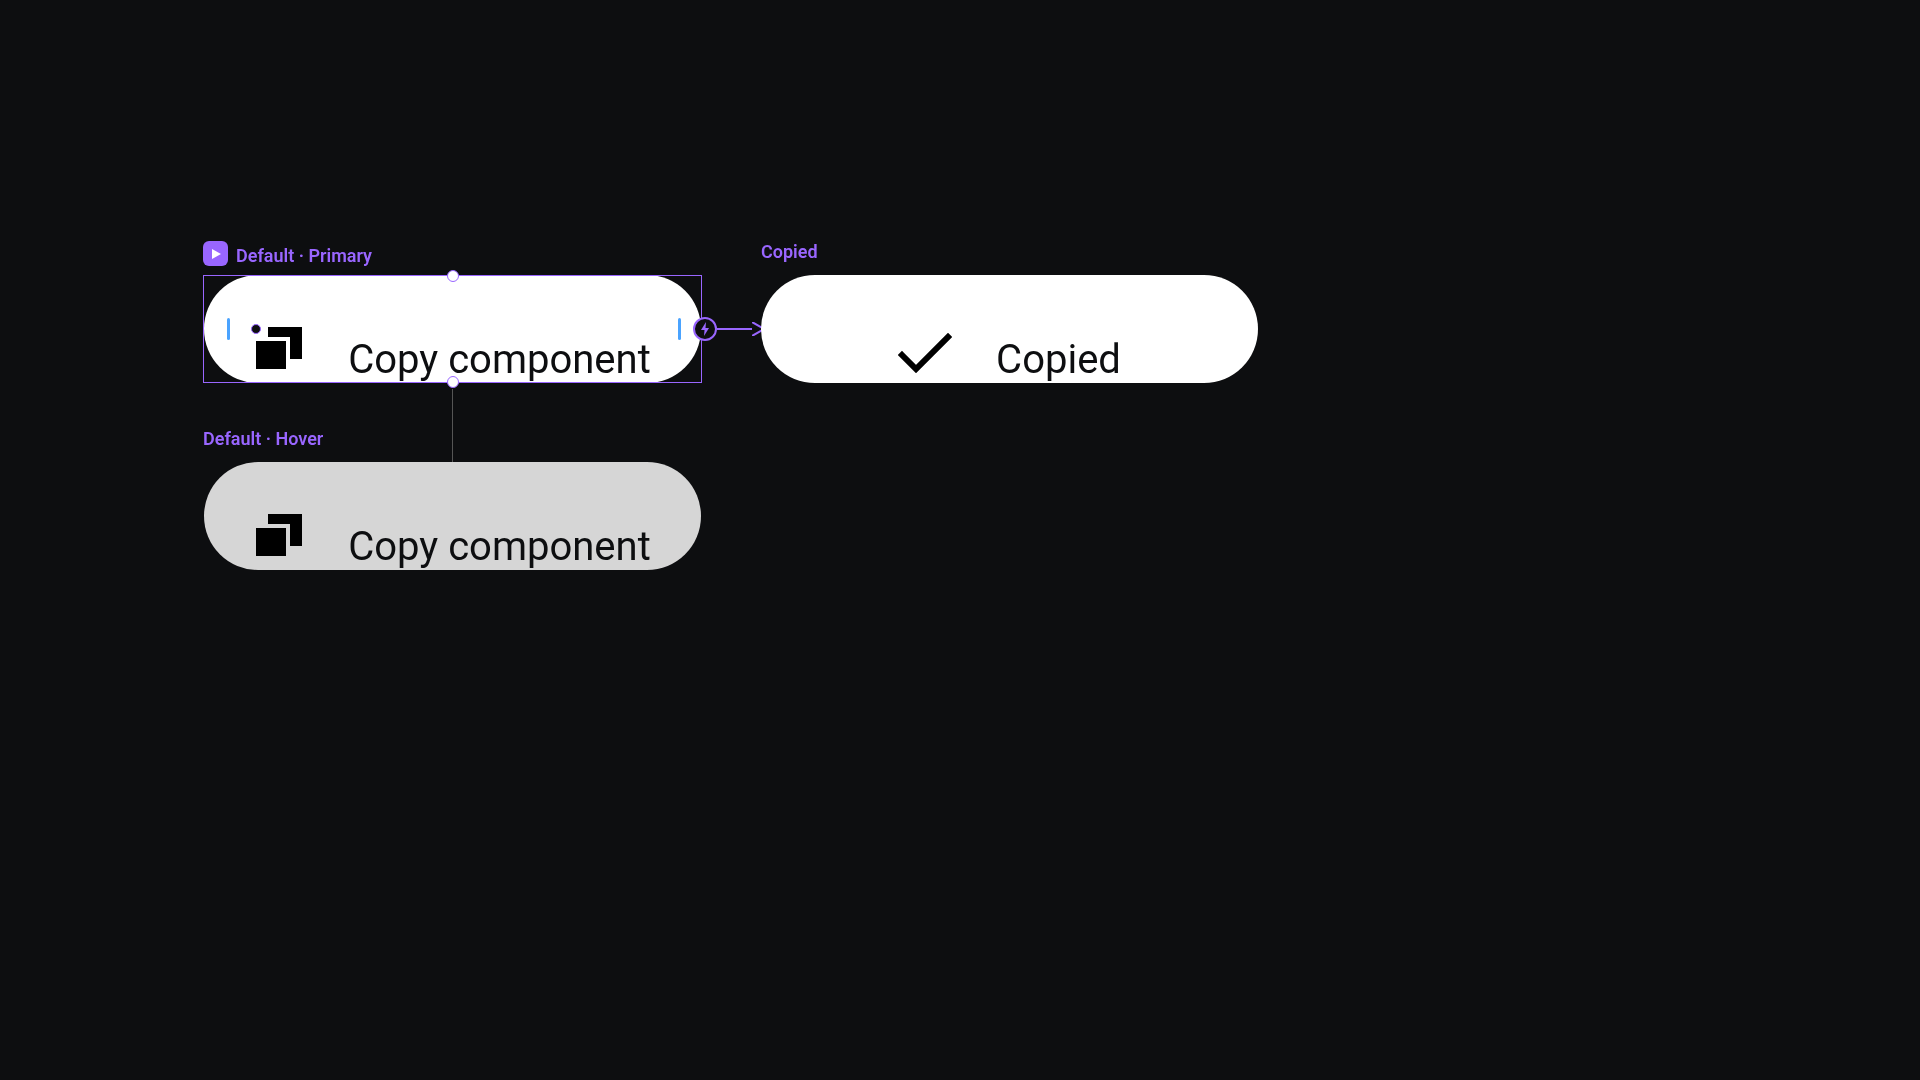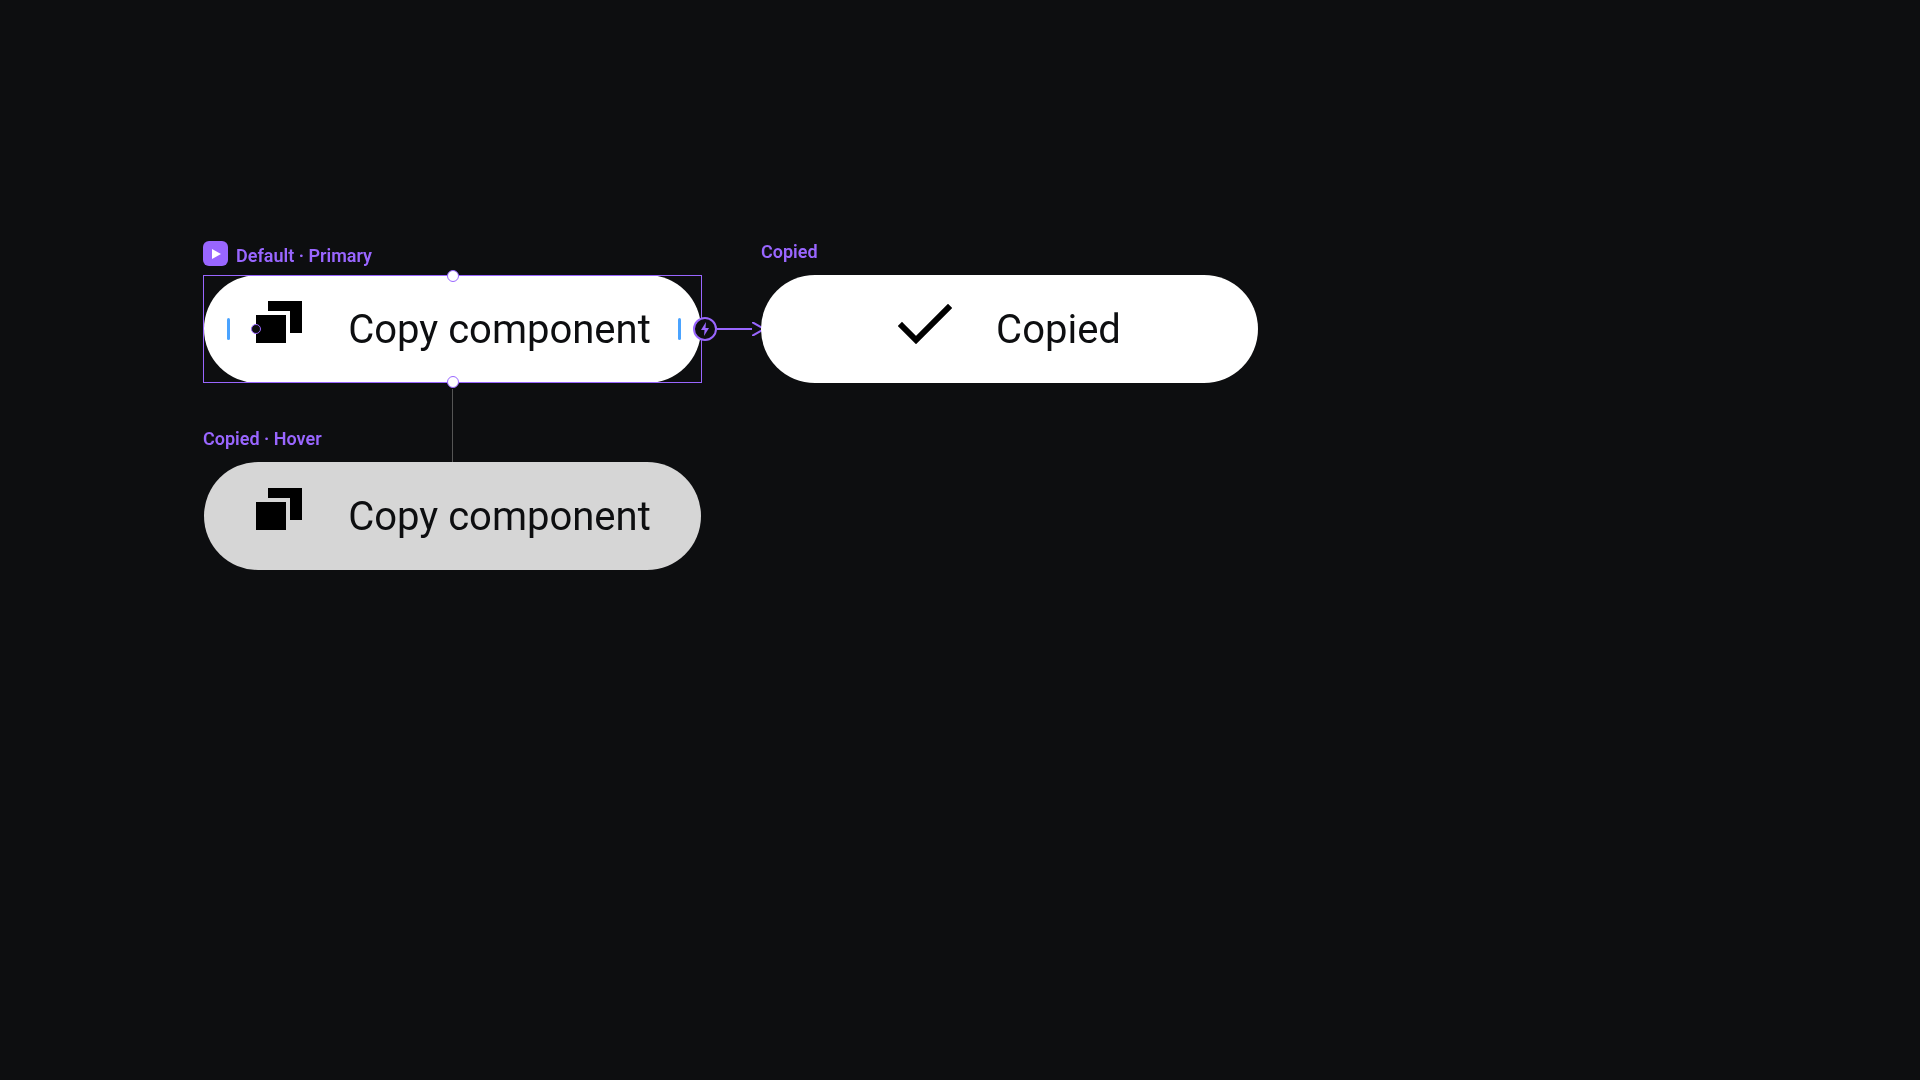--- a/index.html
+++ b/index.html
@@ -33,24 +33,24 @@
     align-items: center;
     justify-content: center;
   }
   .play-badge svg { display: block; }
 
   .pill {
     position: absolute;
     background: #ffffff;
     border-radius: 999px;
     display: flex;
-    align-items: center;
+    align-items: flex-end;
     justify-content: center;
     gap: 44px;
-    padding: 8px 48px;
+    padding: 0 48px;
     color: #0d0e10;
     font-size: 40px;
     font-weight: 450;
   }
   .pill.hover { background: #d6d6d6; }
 
   .selection {
     position: absolute;
     border: 1.5px solid #9966ff;
     pointer-events: none;
@@ -137,21 +137,21 @@
     <div class="sel-handle" style="left:50%; top:0;"></div>
     <div class="sel-handle" style="left:50%; top:100%;"></div>
   </div>
   <div class="pad-handle" style="left:227px; top:329px;"></div>
   <div class="pad-handle" style="left:678px; top:329px;"></div>
   <div class="child-sel-dot" style="left:256px; top:329px;"></div>
 
   <div class="noodle-line" style="left:452px; top:389px; height:73px;"></div>
 
   <div class="frame-label" style="left:203px; top:428px;">
-    <span>Copied · Hover</span>
+    <span>Default · Hover</span>
   </div>
 
   <div class="pill hover" style="left:204px; top:462px; width:497px; height:108px;">
     <span>
       <svg width="50" height="46" viewBox="0 0 50 46">
         <rect x="14" y="0" width="34" height="32" fill="#000"></rect>
         <rect x="0" y="12" width="34" height="32" fill="#000" stroke="#d6d6d6" stroke-width="4"></rect>
       </svg>
     </span>
     <span>Copy component</span>

